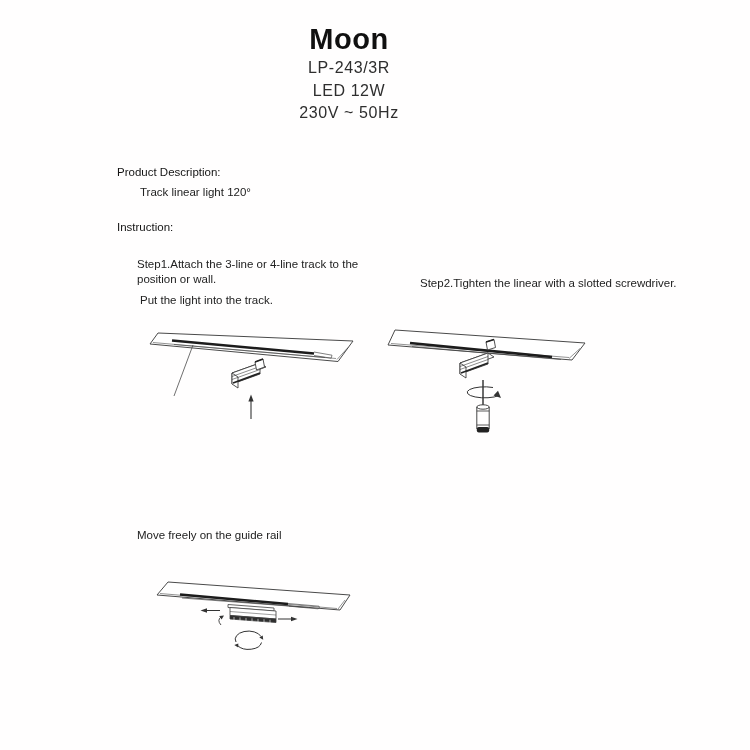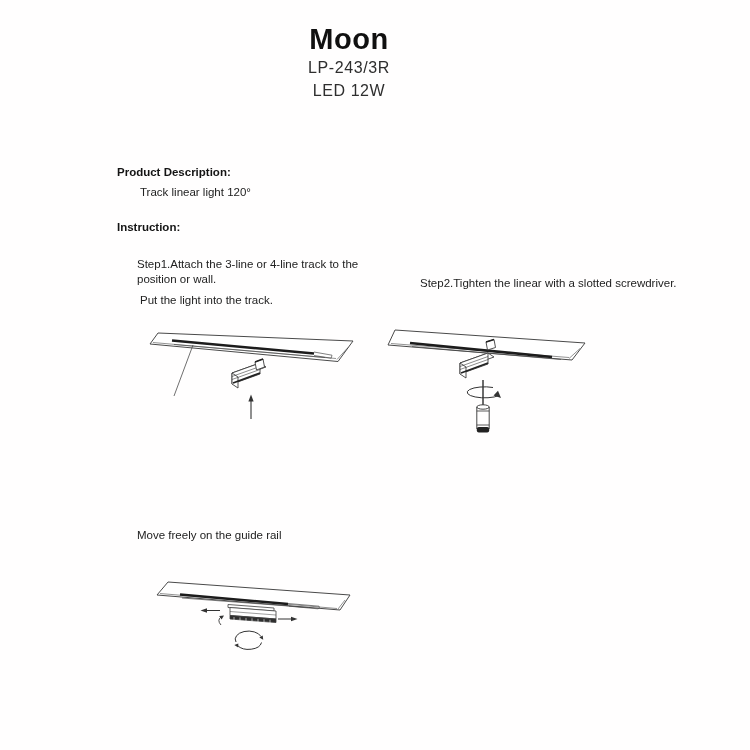--- a/index.html
+++ b/index.html
@@ -4,34 +4,35 @@
 <style>
   html,body{margin:0;padding:0;background:#ffffff;}
   .page{
     position:relative;width:750px;height:750px;background:#fffefe;
     font-family:"Liberation Sans","DejaVu Sans",sans-serif;overflow:hidden;
   }
   .abs{position:absolute;}
   .titleblock{position:absolute;top:24px;left:4px;width:594px;text-align:center;margin-left:48px;}
   .h-title{font-size:29px;font-weight:bold;color:#101010;letter-spacing:0.5px;line-height:31px;margin:0;}
   .h-sub{font-size:16px;color:#2e2e2e;line-height:18.5px;letter-spacing:0.6px;margin-top:4px;}
-  .label-bold{font-size:11.5px;font-weight:bold;color:#141414;}
+  .label-bold{font-size:11.5px;font-weight:normal;color:#141414;}
   .body-text{font-size:11.5px;color:#222222;margin-left:20px;}
   .lh{line-height:15px;}
   svg{display:block;}
 </style>
 </head>
 <body>
 
 <div class="page">
 
   <div class="titleblock">
     <h1 class="h-title">Moon</h1>
     <div class="h-sub">LP-243/3R</div>
     <div class="h-sub">LED 12W</div>
+    <div class="h-sub">230V ~ 50Hz</div>
   </div>
 
   <div class="abs label-bold" style="left:117px;top:166px">Product Description:</div>
   <div class="abs body-text" style="left:120px;top:186px">Track linear light 120°</div>
 
   <div class="abs label-bold" style="left:117px;top:221px">Instruction:</div>
 
   <div class="abs body-text lh" style="left:117px;top:257px">Step1.Attach the 3-line or 4-line track to the</div>
   <div class="abs body-text lh" style="left:117px;top:272px">position or wall.</div>
   <div class="abs body-text" style="left:120px;top:294px">Put the light into the track.</div>

